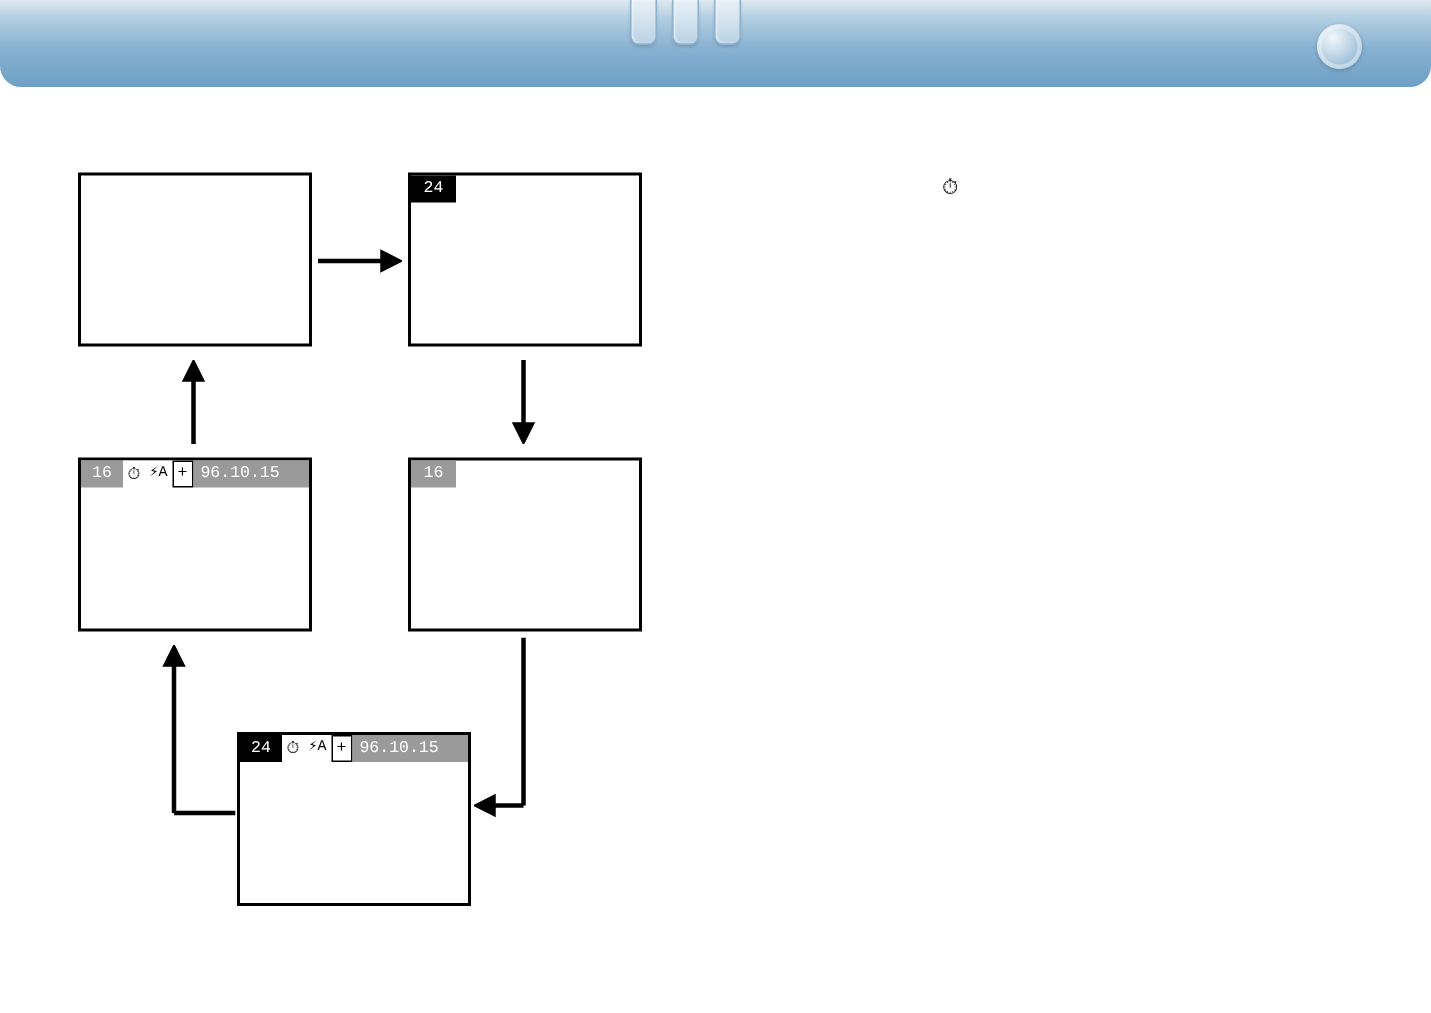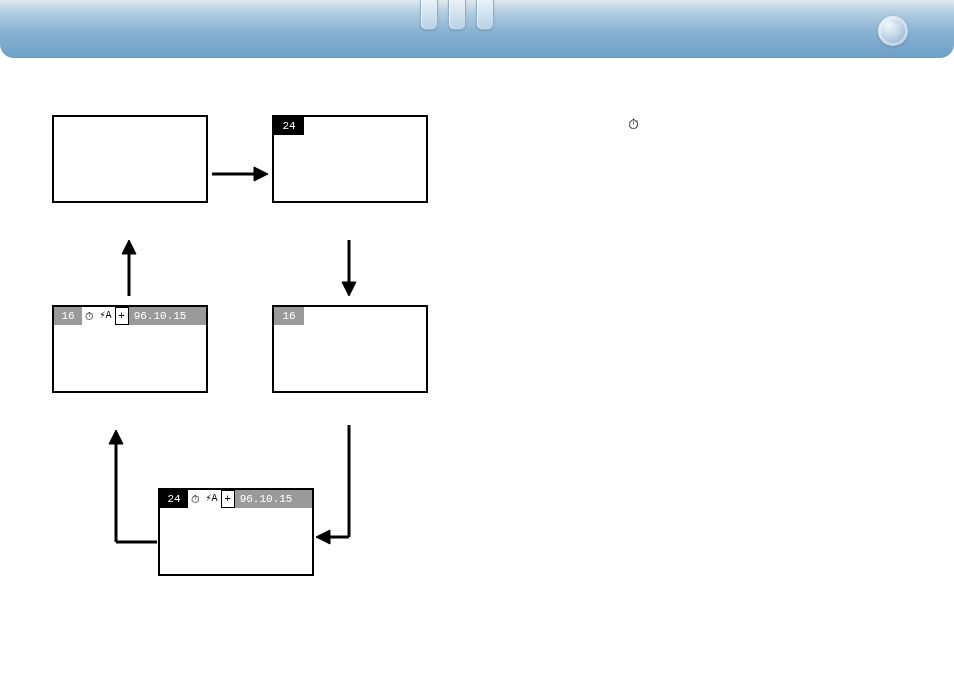--- a/index.html
+++ b/index.html
@@ -54,21 +54,21 @@
     top: 90px;
     left: 40px;
     width: 880px;
   }
 
   .frame {
     position: absolute;
     border: 2px solid #000;
     background: #fff;
     width: 156px;
-    height: 88px;
+    height: 116px;
   }
   .header-strip {
     position: absolute;
     top: 0; left: 0;
     width: 100%;
     height: 18px;
     display: flex;
     align-items: center;
     font-family: "Courier New", monospace;
     font-size: 11px;

